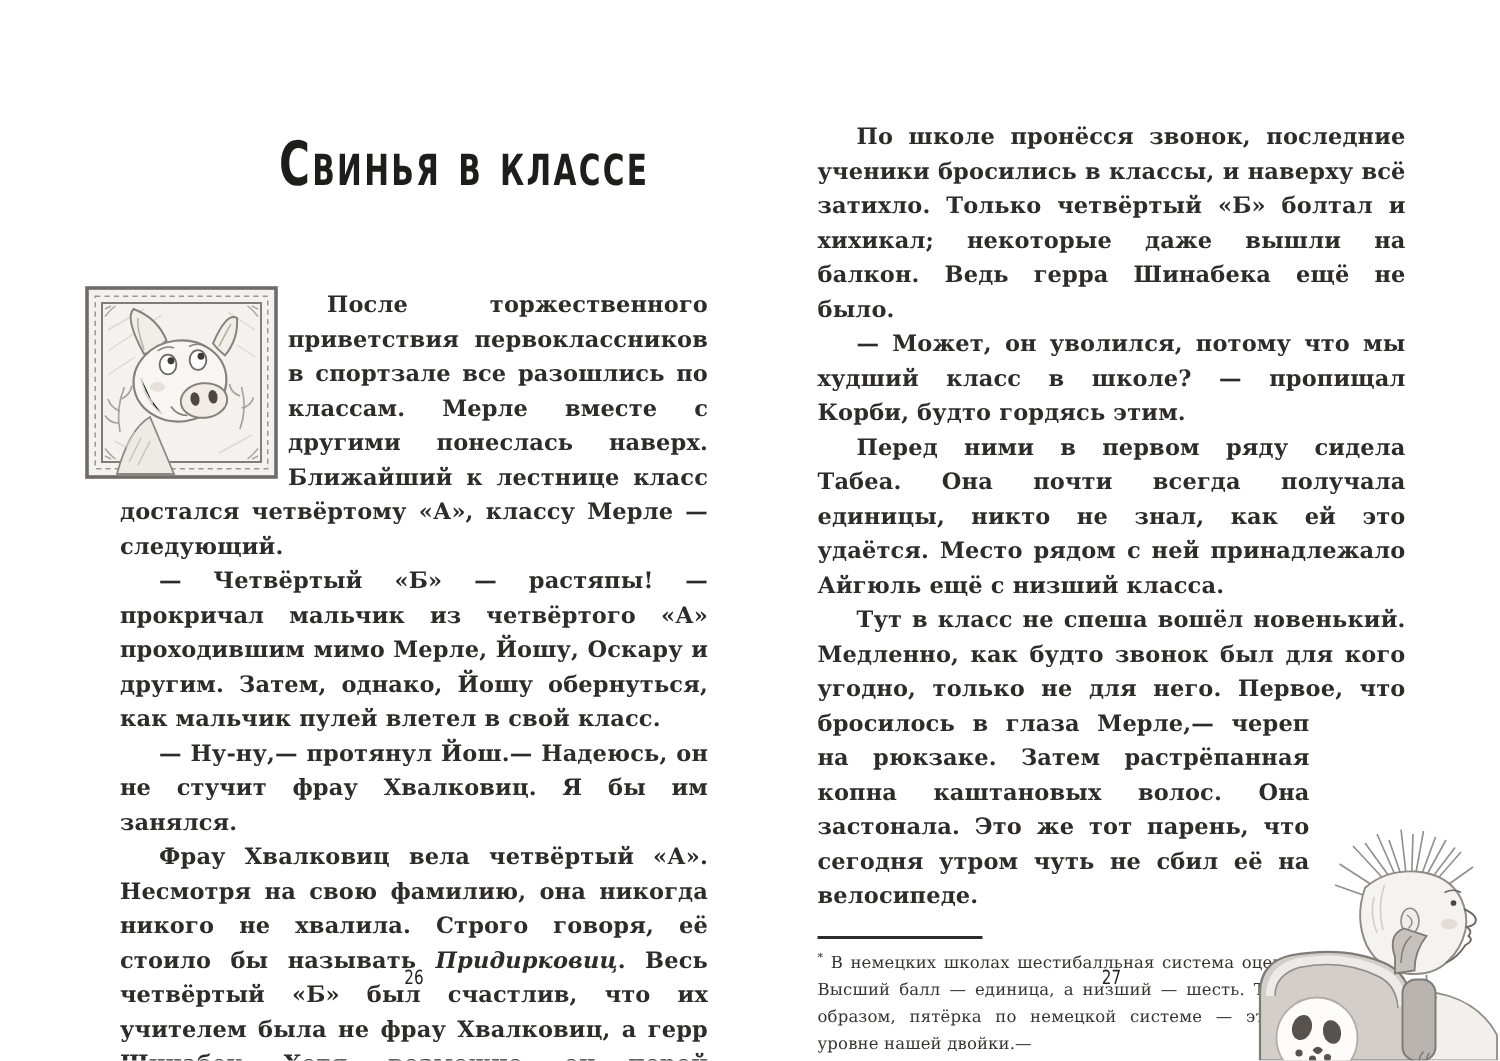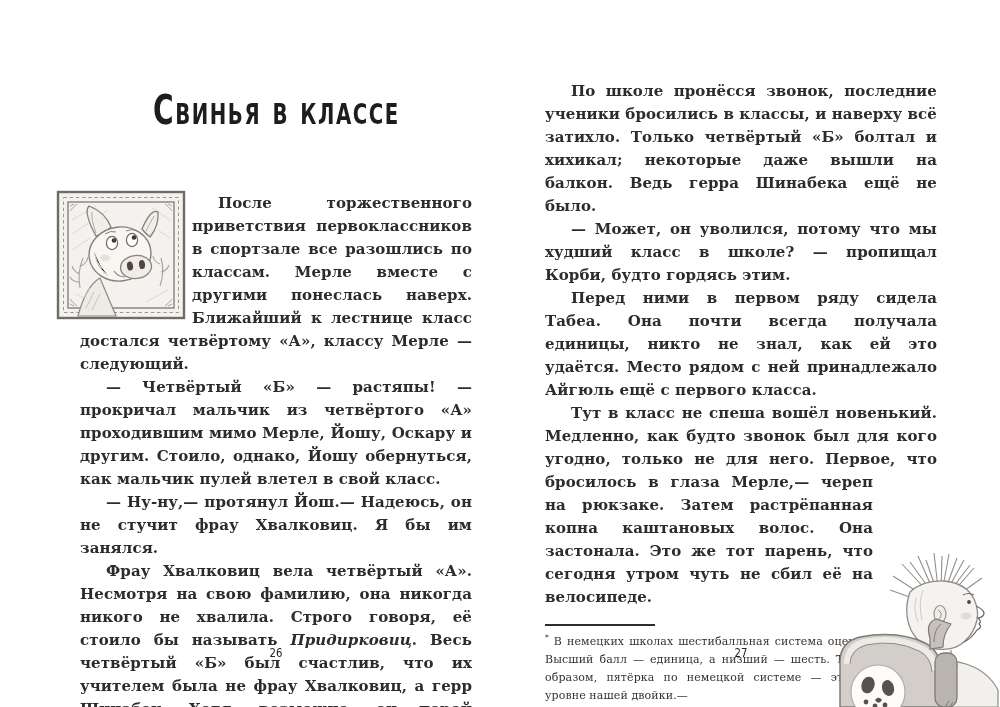--- a/index.html
+++ b/index.html
@@ -11,21 +11,21 @@
   }
   .spread{position:absolute;inset:0;}
   .col{
     position:absolute;top:84px;width:392px;
     text-align:justify;font-size:15px;line-height:23px;
     letter-spacing:.1px;
   }
   .col-left{left:80px;}
   .col-right{left:545px;top:80px;}
   .para{margin:0;text-indent:26px;font-weight:bold;}
-  .title-wrap{text-align:center;margin:0 0 58px 0;height:50px;}
+  .title-wrap{text-align:right;margin:0 0 58px 0;height:50px;}
   .chapter-title{
     display:inline-block;margin:0;
     font-family:"DejaVu Sans","Liberation Sans",sans-serif;
     font-variant:small-caps;font-weight:700;
     font-size:37px;line-height:48px;letter-spacing:2px;color:#1d1d1c;
     transform:scale(.76,1.1);transform-origin:center top;
     white-space:nowrap;
   }
   .pig-spacer{float:left;width:112px;height:118px;}
   .boy-spacer{
@@ -56,21 +56,21 @@
 <div class="spread">
 
   <section>
     <div class="col col-left">
       <div class="title-wrap">
         <h1 class="chapter-title">Свинья в классе</h1>
       </div>
       <p class="para">
         <span class="pig-spacer"></span><span>После торжественного приветствия первоклассников в спортзале все разошлись по классам. Мерле вместе с другими понеслась наверх. Ближайший к лестнице класс достался четвёртому «А», классу Мерле — следующий.</span>
       </p>
-      <p class="para">— Четвёртый «Б» — растяпы! — прокричал мальчик из четвёртого «А» проходившим мимо Мерле, Йошу, Оскару и другим. Стоило, однако, Йошу обернуться, как мальчик пулей влетел в свой класс.</p>
+      <p class="para">— Четвёртый «Б» — растяпы! — прокричал мальчик из четвёртого «А» проходившим мимо Мерле, Йошу, Оскару и другим. Затем, однако, Йошу обернуться, как мальчик пулей влетел в свой класс.</p>
       <p class="para">— Ну-ну,— протянул Йош.— Надеюсь, он не стучит фрау Хвалковиц. Я бы им занялся.</p>
       <p class="para">
         <span>Фрау Хвалковиц вела четвёртый «А». Несмотря на свою фамилию, она никогда никого не хвалила. Строго говоря, её стоило бы называть </span><em>Придирковиц</em><span>. Весь четвёртый «Б» был счастлив, что их учителем была не фрау Хвалковиц, а герр Шинабек. Хотя, возможно, он порой позволял им даже слишком многое.</span>
       </p>
     </div>
 
     <svg class="pig-illo" viewBox="0 0 130 130" aria-hidden="true">
       <rect x="2" y="2" width="126" height="126" fill="#f4f2ee" stroke="#6f6c68" stroke-width="2.4"></rect>
       <rect x="7.5" y="7.5" width="115" height="115" fill="none" stroke="#9b968f" stroke-width="1" stroke-dasharray="3.4 2.8"></rect>
       <rect x="12" y="12" width="106" height="106" fill="none" stroke="#7d7974" stroke-width="1.3"></rect>
@@ -110,21 +110,21 @@
       <ellipse cx="49" cy="68" rx="5" ry="3.4" fill="#e8e1da"></ellipse>
     </svg>
 
     <div class="page-number pn-left">26</div>
   </section>
 
   <section>
     <div class="col col-right">
       <p class="para">По школе пронёсся звонок, последние ученики бросились в классы, и наверху всё затихло. Только четвёртый «Б» болтал и хихикал; некоторые даже вышли на балкон. Ведь герра Шинабека ещё не было.</p>
       <p class="para">— Может, он уволился, потому что мы худший класс в школе? — пропищал Корби, будто гордясь этим.</p>
-      <p class="para">Перед ними в первом ряду сидела Табеа. Она почти всегда получала единицы, никто не знал, как ей это удаётся. Место рядом с ней принадлежало Айгюль ещё с первого класса.</p>
+      <p class="para">Перед ними в первом ряду сидела Табеа. Она почти всегда получала единицы, никто не знал, как ей это удаётся. Место рядом с ней принадлежало Айгюль ещё с низший класса.</p>
       <p class="para">
         <span class="boy-spacer"></span><span>Тут в класс не спеша вошёл новенький. Медленно, как будто звонок был для кого угодно, только не для него. Первое, что бросилось в глаза Мерле,— череп на рюкзаке. Затем растрёпанная копна каштановых волос. Она застонала. Это же тот парень, что сегодня утром чуть не сбил её на велосипеде.</span>
       </p>
       <div class="footnote">
         <hr class="footnote-rule">
         <sup class="fn-mark">*</sup><span> В немецких школах шестибалльная система оценок. Высший балл — единица, а низший — шесть. Таким образом, пятёрка по немецкой системе — это на уровне нашей двойки.— </span>
       </div>
     </div>
 
     <svg class="boy-illo" viewBox="0 0 162 157" aria-hidden="true">

